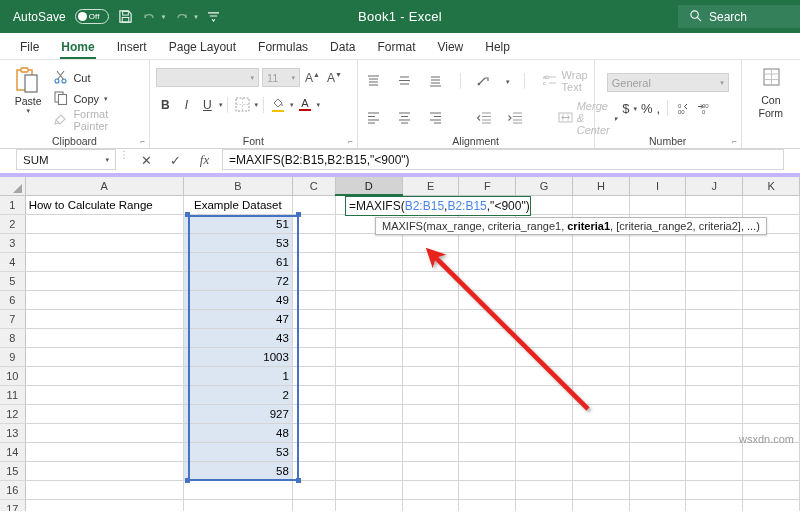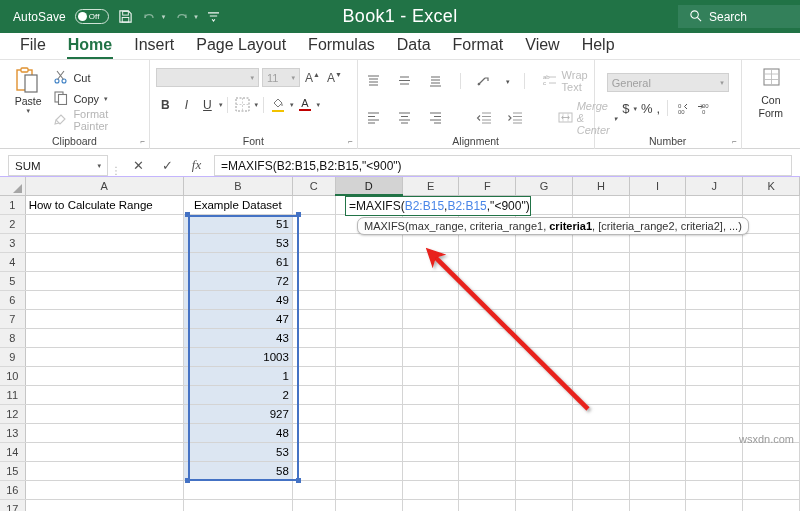--- a/index.html
+++ b/index.html
@@ -21,35 +21,35 @@
     width: 34px; height: 15px; border-radius: 9px; border: 1.3px solid #cfe3d6;
     display: flex; align-items: center; padding: 0 2px; gap: 2px; background: transparent;
   }
   .toggle .knob { width: 9px; height: 9px; border-radius: 50%; background: #fff; }
   .toggle .off { font-size: 8px; color: #fff; }
   .qat-ico { opacity: .95; display: flex; align-items: center; }
   .qat-ico.dim { opacity: .45; }
   .qat-caret { font-size: 7px; opacity: .7; margin-left: -4px; }
   .wintitle {
     position: absolute; left: 0; right: 0; text-align: center;
-    font-size: 18px; letter-spacing: .3px; pointer-events: none;
+    font-size: 13px; letter-spacing: .3px; pointer-events: none;
   }
   .search-box {
     position: absolute; right: 0; top: 5px; height: 23px; width: 122px;
     background: #33805a; display: flex; align-items: center; gap: 7px;
     padding-left: 11px; font-size: 12px; color: #ffffff;
   }
 
   
   .tabs {
     height: 27px; background: #fff; display: flex; align-items: flex-end;
     padding-left: 9px; gap: 0; border-bottom: 1px solid #e3e3e3;
   }
   .tab {
-    font-size: 16px; color: #333; padding: 2px 11px 5px; position: relative; cursor: pointer;
+    font-size: 12px; color: #333; padding: 2px 11px 5px; position: relative; cursor: pointer;
   }
   .tab.active { color: #217346; font-weight: bold; }
   .tab.active::after {
     content: ""; position: absolute; left: 10px; right: 10px; bottom: 0;
     height: 2.5px; background: #217346;
   }
 
   
   .ribbon {
     height: 89px; background: #fff; display: flex; border-bottom: 1px solid #d4d4d4;
@@ -116,22 +116,22 @@
   .num-combo { width: 122px; height: 19px; margin-top: 9px; }
   .num-row { display: flex; align-items: center; gap: 4px; padding-top: 8px; }
   .num-btn { font-size: 13px; color: #444; cursor: pointer; display:flex; align-items:center; }
 
   
   .styles-grp { padding-top: 8px; }
   .cond-txt { font-size: 10.5px; color: #333; text-align: center; line-height: 13px; }
 
   
   .fbar {
-    height: 28px; background: #fff; display: flex; align-items: flex-end;
-    border-bottom: 1px solid #c4b5fd; padding: 0 8px;
+    height: 28px; background: #fff; display: flex; align-items: flex-start;
+    border-bottom: 4px solid #c4b5fd; padding: 0 16px;
   }
   .namebox {
     width: 100px; height: 21px; border: 1px solid #d6d6d6; background: #fff;
     display: flex; align-items: center; justify-content: space-between;
     padding: 0 6px; font-size: 11.5px; color: #222;
   }
   .namebox .cc { font-size: 7px; color: #555; }
   .fb-dots { width: 16px; text-align: center; color: #b0b0b0; font-size: 10px; }
   .fb-btns { display: flex; align-items: center; gap: 0; }
   .fb-btn {
@@ -790,21 +790,21 @@
     <div class="handle" id="h-br" style="left: 296px; top: 301px;"></div>
 
     <div class="activecell" id="activecell" style="left: 345px; top: 19px; height: 20px; min-width: 72px;">
         <span class="tok-dark">=MAXIFS(</span>
         <span class="tok-blue">B2:B15</span>
         <span class="tok-dark">,</span>
         <span class="tok-blue">B2:B15</span>
         <span class="tok-dark">,"&lt;900")</span>
       </div>
 
-    <div class="tooltip" id="tooltip" style="left: 357px; top: 40px; border-radius: 7px;"><span>MAXIFS(max_range, criteria_range1, </span><b>criteria1</b><span>, [criteria_range2, criteria2], ...)</span></div>
+    <div class="tooltip" id="tooltip" style="left: 375px; top: 40px;"><span>MAXIFS(max_range, criteria_range1, </span><b>criteria1</b><span>, [criteria_range2, criteria2], ...)</span></div>
 
     <svg class="arrow-layer" id="arrow-layer" width="800" height="334">
         <defs>
           <marker id="ah" markerWidth="4.2" markerHeight="4.2" refX="2.6" refY="2.1" orient="auto">
             <path d="M0,0 L4.2,2.1 L0,4.2 L1.1,2.1 z" fill="#e8201a"></path>
           </marker>
           <filter id="sh" x="-30%" y="-30%" width="180%" height="180%">
             <feDropShadow dx="2" dy="2" stdDeviation="1.6" flood-color="#8a8a8a" flood-opacity="0.65"></feDropShadow>
           </filter>
         </defs>

